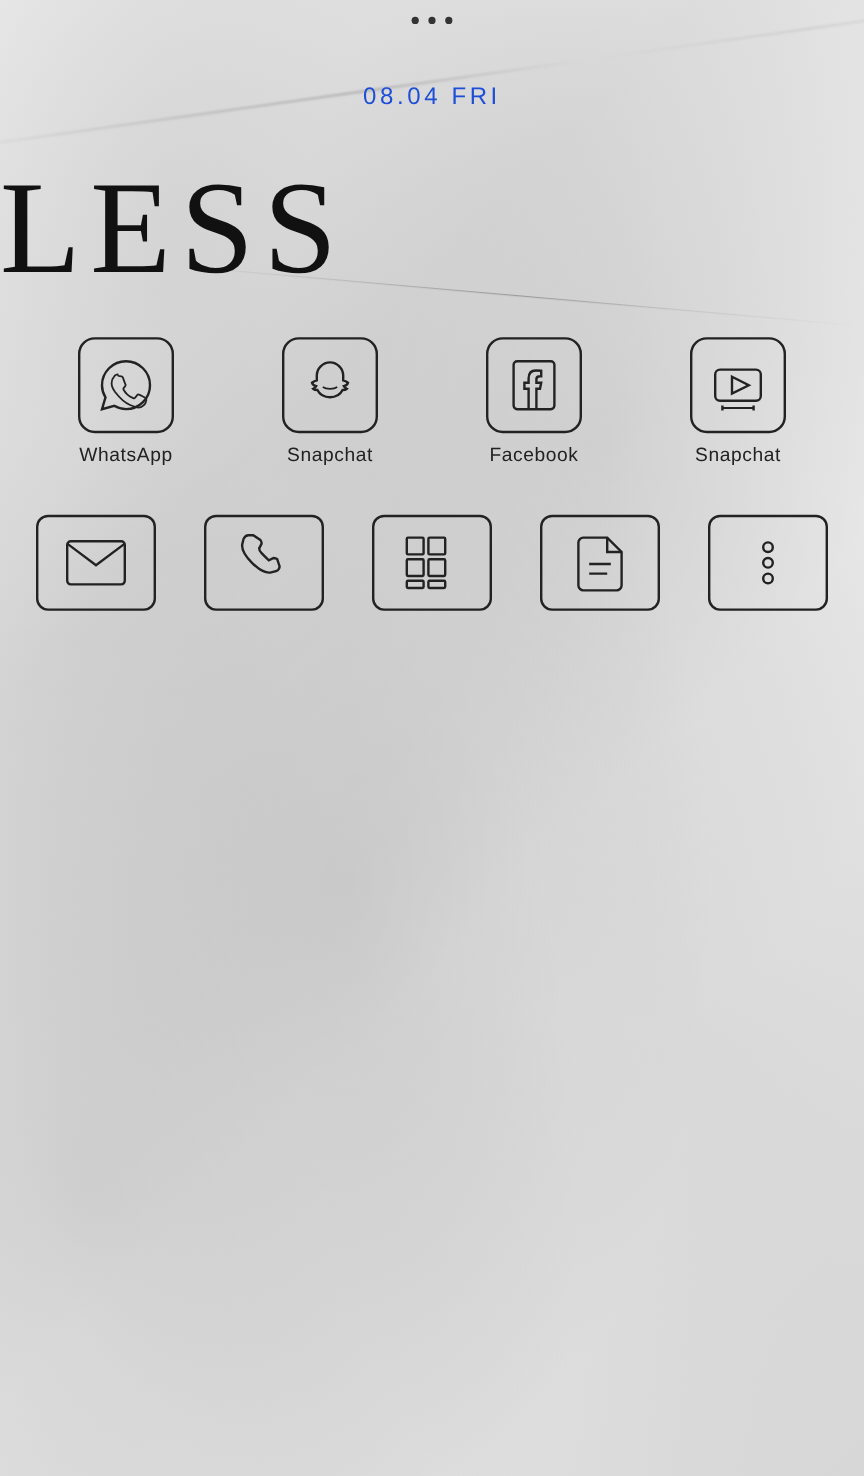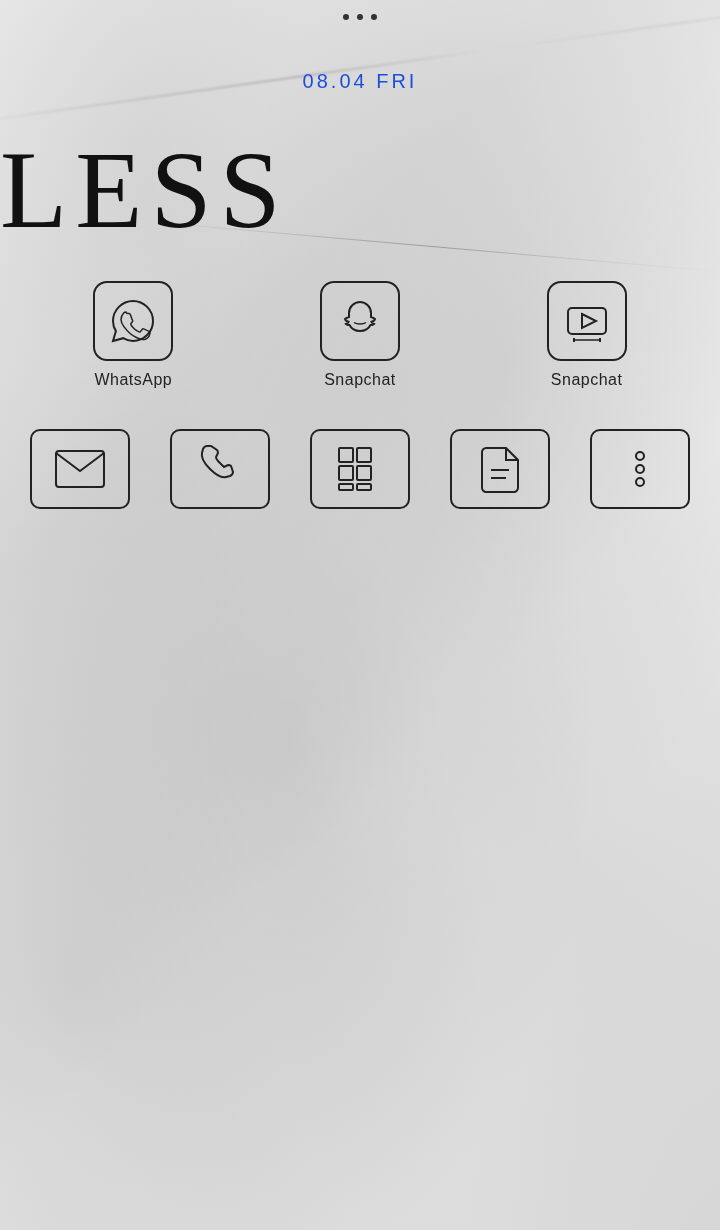--- a/index.html
+++ b/index.html
@@ -248,20 +248,29 @@
     <div class="app-item">
       <div class="app-icon-box">
         <svg width="50" height="50" viewBox="0 0 50 50" fill="none">
           <path d="M25 6C19 6 14 11 14 17V21C12 21.5 10 23 10 23C10.5 25 12 25.5 13.5 25.8C13 27 12 27.5 11 28C11.5 28.5 12.5 29 14.5 29C15.5 31 18 35 25 35C32 35 34.5 31 35.5 29C37.5 29 38.5 28.5 39 28C38 27.5 37 27 36.5 25.8C38 25.5 39.5 25 40 23C40 23 38 21.5 36 21V17C36 11 31 6 25 6Z" stroke="#222" stroke-width="2" fill="none"></path>
           <path d="M19 26.5C19 26.5 21 28 25 28C29 28 31 26.5 31 26.5" stroke="#222" stroke-width="1.5"></path>
         </svg>
       </div>
       <span class="app-label">Snapchat</span>
     </div>
 
+    <div class="app-item">
+      <div class="app-icon-box">
+        <svg width="50" height="50" viewBox="0 0 50 50" fill="none">
+          <rect x="8" y="5" width="34" height="40" rx="3" stroke="#222" stroke-width="2" fill="none"></rect>
+          <path d="M27 45V28H30L31 23H27V20C27 18.5 27.5 17.5 30 17.5H31V13C30.3 12.9 28.5 12.8 26.5 12.8C23 12.8 20.5 15 20.5 19.5V23H17V28H20.5V45" stroke="#222" stroke-width="2" fill="none"></path>
+        </svg>
+      </div>
+      <span class="app-label">Facebook</span>
+    </div>
 
     <div class="app-item">
       <div class="app-icon-box">
         <svg width="50" height="50" viewBox="0 0 50 50" fill="none">
           <rect x="6" y="12" width="38" height="26" rx="4" stroke="#222" stroke-width="2" fill="none"></rect>
           <polygon points="20,18 34,25 20,32" stroke="#222" stroke-width="2" fill="none"></polygon>
           <line x1="12" y1="42" x2="12" y2="46" stroke="#222" stroke-width="2"></line>
           <line x1="38" y1="42" x2="38" y2="46" stroke="#222" stroke-width="2"></line>
           <line x1="12" y1="44" x2="38" y2="44" stroke="#222" stroke-width="1.5"></line>
         </svg>

